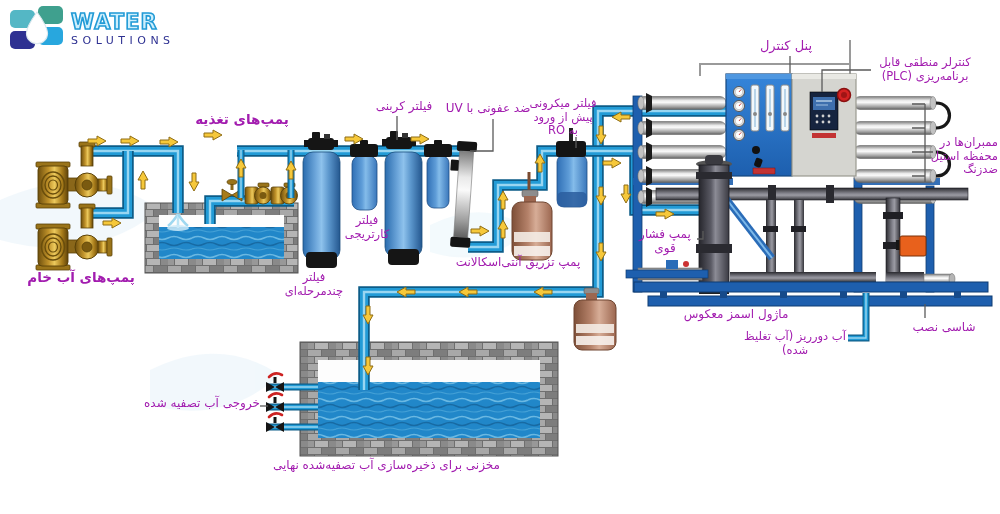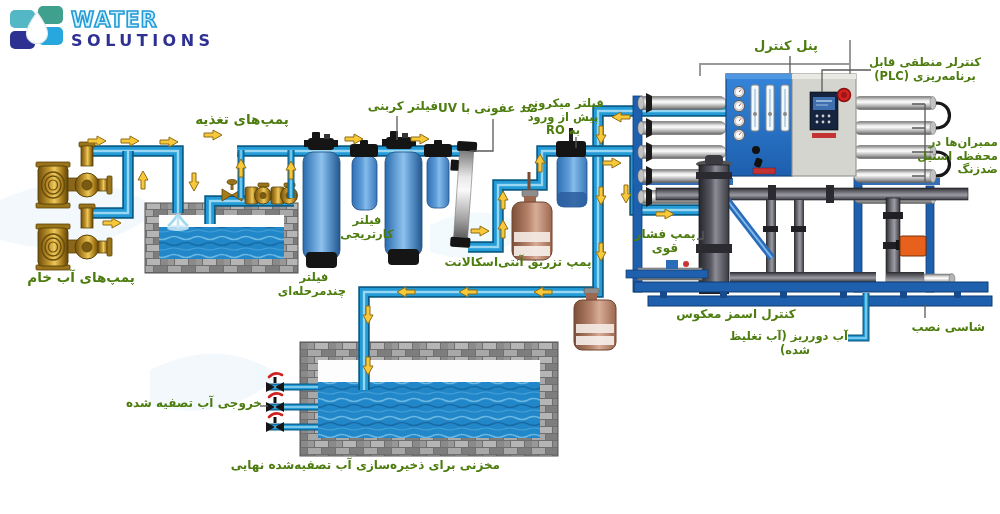--- a/index.html
+++ b/index.html
@@ -8,38 +8,38 @@
   #art{position:absolute;left:0;top:0;}
   
   .pO{stroke:#0c5c88;stroke-width:11.5;fill:none;stroke-linejoin:miter}
   .pM{stroke:#229bd6;stroke-width:8;fill:none;stroke-linejoin:miter}
   .pC{stroke:#aee0f6;stroke-width:2.4;fill:none;opacity:.85;stroke-linejoin:miter}
   .tO{stroke:#0c5c88;stroke-width:7;fill:none}
   .tM{stroke:#229bd6;stroke-width:4.6;fill:none}
   .tC{stroke:#aee0f6;stroke-width:1.4;fill:none;opacity:.85}
   .conn{stroke:#5a5a5a;stroke-width:1.3;fill:none}
   
-  .lbl{position:absolute;direction:rtl;text-align:center;color:#4d7c0f;
-       font-weight:700;font-size:12px;line-height:1.18;white-space:nowrap;}
+  .lbl{position:absolute;direction:rtl;text-align:center;color:#a21caf;
+       font-weight:400;font-size:12px;line-height:1.18;white-space:nowrap;}
   .lbl .ln{display:block;}
-  .big{font-size:13.5px;font-weight:800;color:#4d7c0f;}
+  .big{font-size:13.5px;font-weight:800;color:#a21caf;}
   .sm{font-size:11.5px;}
   
   .logo{position:absolute;left:10px;top:6px;display:flex;align-items:center;gap:7px;}
   .cubes{position:relative;width:54px;height:46px;}
   .cube{position:absolute;border-radius:5px;}
   .c-tl{left:0;top:4px;width:25px;height:18px;background:#54b7c5;}
   .c-tr{left:28px;top:0;width:25px;height:18px;background:#3fa08e;}
   .c-bl{left:0;top:25px;width:25px;height:18px;background:#2e3192;}
   .c-br{left:28px;top:21px;width:25px;height:18px;background:#28a7de;}
   .dropwrap{position:absolute;left:13px;top:5px;}
   .logotext{display:flex;flex-direction:column;line-height:1;}
   .w1{font-size:21px;font-weight:800;letter-spacing:1px;color:#cdeffd;
       -webkit-text-stroke:1.6px #229bd6;}
-  .w2{font-size:16px;font-weight:700;letter-spacing:4.5px;color:#2e3192;margin-top:2px;}
+  .w2{font-size:11px;font-weight:400;letter-spacing:4.5px;color:#2e3192;margin-top:2px;}
 </style>
 </head>
 <body>
 
 <div id="stage">
 
 <svg id="art" width="1000" height="514" viewBox="0 0 1000 514" xmlns="http://www.w3.org/2000/svg">
 <defs>
   <linearGradient id="gSteel" x1="0" y1="0" x2="0" y2="1">
     <stop offset="0" stop-color="#7d7d7d"></stop>
@@ -536,35 +536,35 @@
   <span class="ln">به RO</span>
 </div>
 
 <div class="lbl" style="left:443px;top:255px;width:150px;">پمپ تزریق آنتی‌اسکالانت</div>
 
 <div class="lbl" style="left:634px;top:227px;width:62px;text-align:center;">
   <span class="ln">پمپ فشار</span>
   <span class="ln">قوی</span>
 </div>
 
-<div class="lbl" style="left:676px;top:307px;width:120px;">کنترل اسمز معکوس</div>
+<div class="lbl" style="left:676px;top:307px;width:120px;">ماژول اسمز معکوس</div>
 <div class="lbl" style="left:752px;top:38px;width:68px;font-size:13px;">پنل کنترل</div>
 
 <div class="lbl sm" style="left:930px;top:136px;width:68px;text-align:right;">
   <span class="ln">ممبران‌ها در</span>
   <span class="ln">محفظه استیل</span>
   <span class="ln">ضدزنگ</span>
 </div>
 
 <div class="lbl sm" style="left:862px;top:56px;width:126px;">
   <span class="ln">کنترلر منطقی قابل</span>
   <span class="ln">برنامه‌ریزی (PLC)</span>
 </div>
 
-<div class="lbl" style="left:903px;top:320px;width:82px;text-align:right;">شاسی نصب</div>
+<div class="lbl" style="left:903px;top:320px;width:82px;">شاسی نصب</div>
 
 <div class="lbl sm" style="left:742px;top:330px;width:106px;">
   <span class="ln">آب دورریز (آب تغلیظ</span>
   <span class="ln">شده)</span>
 </div>
 
 <div class="lbl" style="left:142px;top:396px;width:120px;">خروجی آب تصفیه شده</div>
 <div class="lbl" style="left:300px;top:458px;width:200px;">مخزنی برای ذخیره‌سازی آب تصفیه‌شده نهایی</div>
 
 </div>

